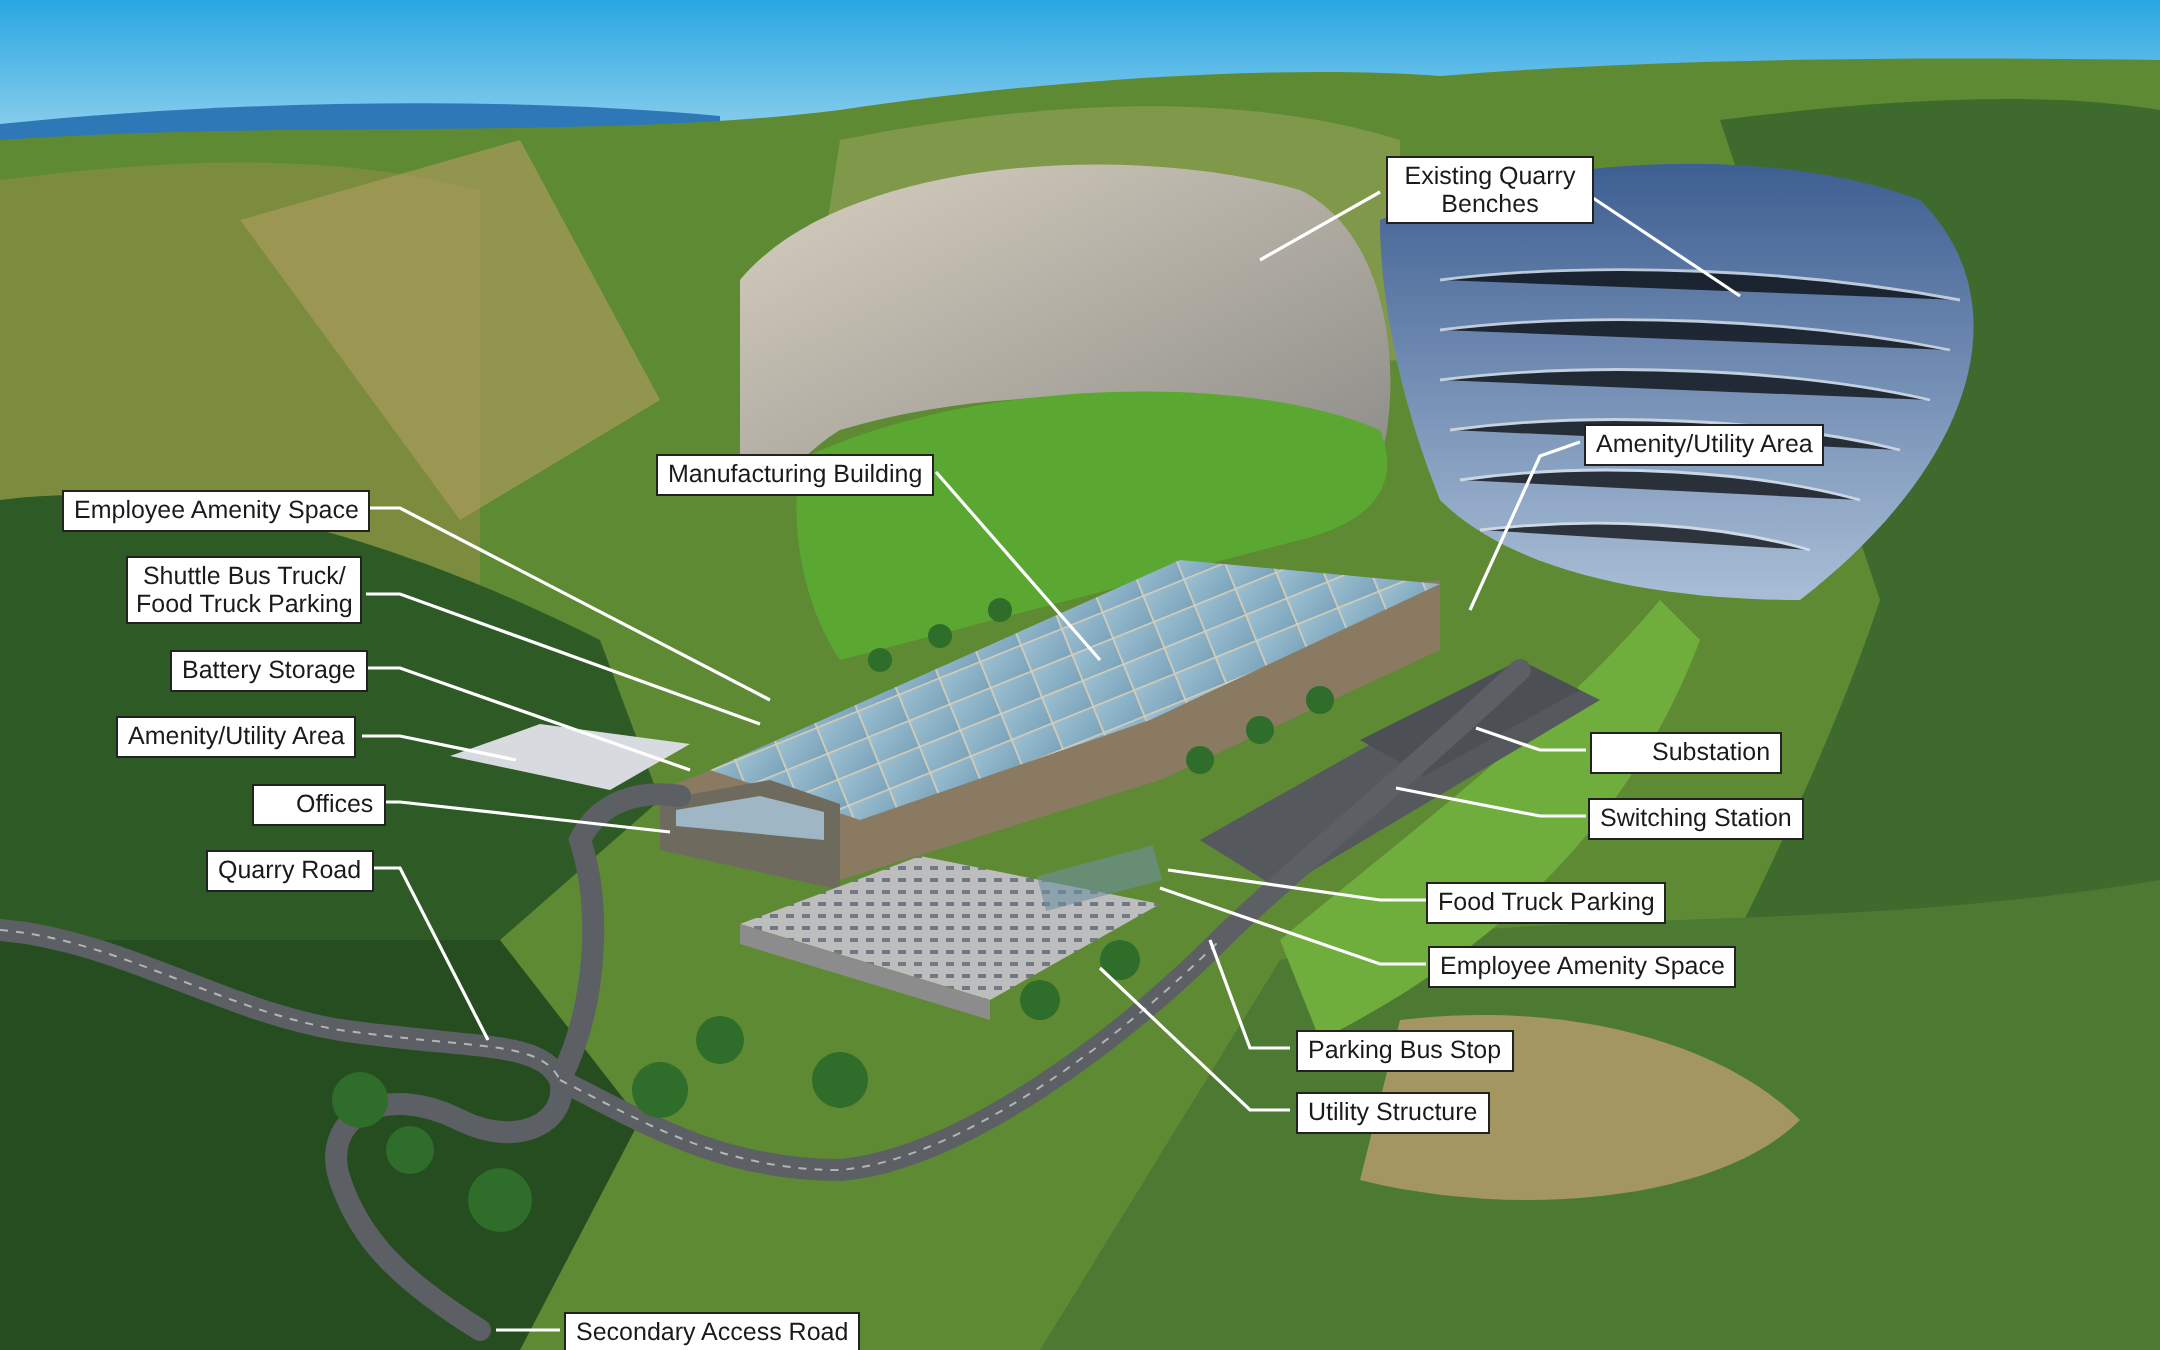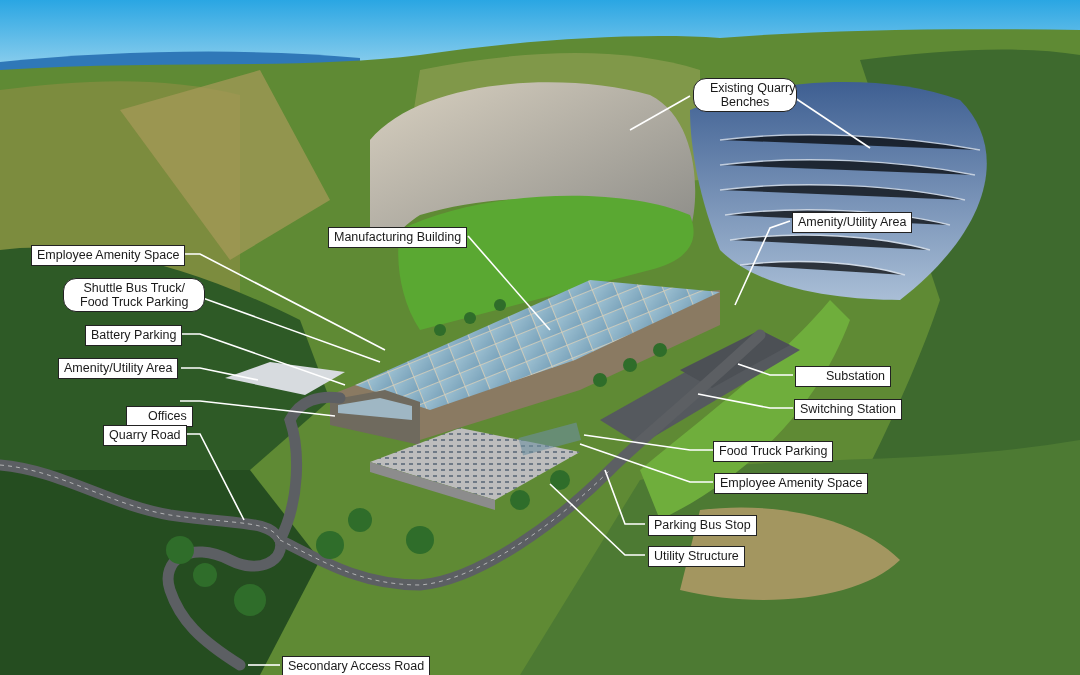--- a/index.html
+++ b/index.html
@@ -1,19 +1,19 @@
 <!DOCTYPE html>
 <html><head>
 <meta charset="utf-8">
 <style>
   html,body{margin:0;padding:0;}
   body{width:1080px;height:675px;overflow:hidden;position:relative;font-family:"Liberation Sans",sans-serif;background:#2f4a22;}
   .scene{position:absolute;left:0;top:0;width:1080px;height:675px;}
   .lbl{position:absolute;background:#fff;border:1px solid #222;color:#1a1a1a;font-family:"Liberation Sans",sans-serif;font-size:12.5px;line-height:15px;padding:2px 5px;text-align:center;white-space:nowrap;box-sizing:border-box;}
-  .lbl.two{line-height:14px;padding:2px 16px;border-radius:13px;}
+  .lbl.two{line-height:14px;padding:2px 4px;}
   svg.leaders{position:absolute;left:0;top:0;width:1080px;height:675px;pointer-events:none;}
 </style>
 </head>
 <body>
 
 <svg class="scene" viewBox="0 0 1080 675" xmlns="http://www.w3.org/2000/svg">
   <defs>
     <linearGradient id="sky" x1="0" y1="0" x2="0" y2="1">
       <stop offset="0" stop-color="#2aa6e3"></stop>
       <stop offset="1" stop-color="#9fd6ef"></stop>
@@ -140,23 +140,23 @@
   <div>Existing Quarry</div>
   <div>Benches</div>
 </div>
 <div class="lbl" style="left:328px;top:227px;">Manufacturing Building</div>
 <div class="lbl" style="left:792px;top:212px;">Amenity/Utility Area</div>
 <div class="lbl" style="left:31px;top:245px;">Employee Amenity Space</div>
 <div class="lbl two" style="left:63px;top:278px;">
   <div>Shuttle Bus Truck/</div>
   <div>Food Truck Parking</div>
 </div>
-<div class="lbl" style="left:85px;top:325px;">Battery Parking</div>
+<div class="lbl" style="left:85px;top:325px;">Battery Storage</div>
 <div class="lbl" style="left:58px;top:358px;">Amenity/Utility Area</div>
-<div class="lbl" style="left:126px;top:406px;padding-left:21px;">Offices</div>
+<div class="lbl" style="left:126px;top:392px;padding-left:21px;">Offices</div>
 <div class="lbl" style="left:103px;top:425px;">Quarry Road</div>
 <div class="lbl" style="left:795px;top:366px;padding-left:30px;">Substation</div>
 <div class="lbl" style="left:794px;top:399px;">Switching Station</div>
 <div class="lbl" style="left:713px;top:441px;">Food Truck Parking</div>
 <div class="lbl" style="left:714px;top:473px;">Employee Amenity Space</div>
 <div class="lbl" style="left:648px;top:515px;">Parking Bus Stop</div>
 <div class="lbl" style="left:648px;top:546px;">Utility Structure</div>
 <div class="lbl" style="left:282px;top:656px;">Secondary Access Road</div>
 
 </body></html>

